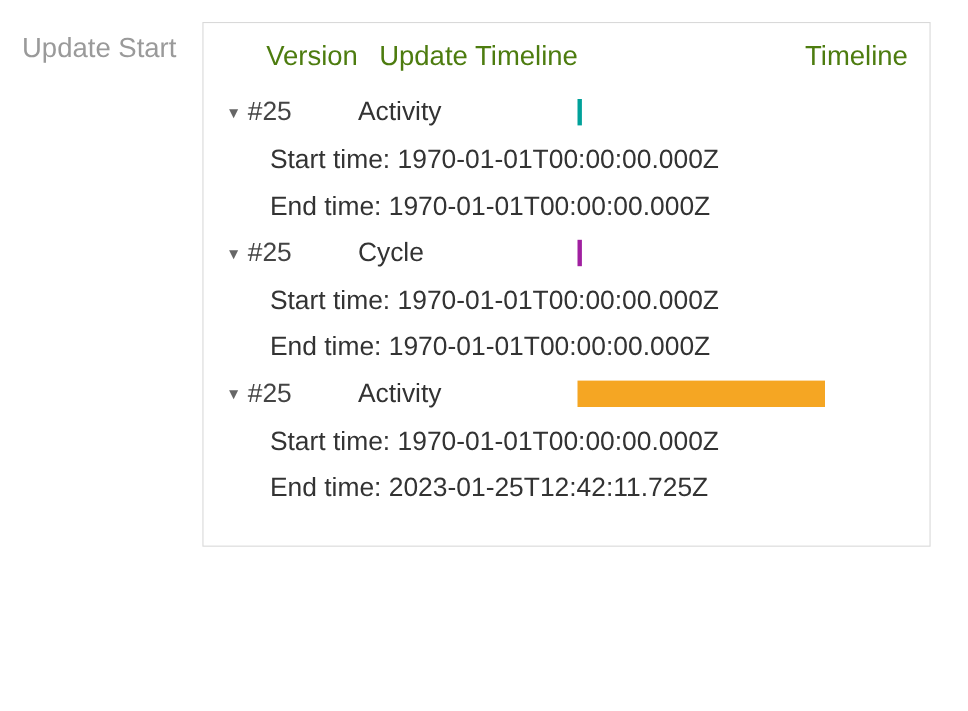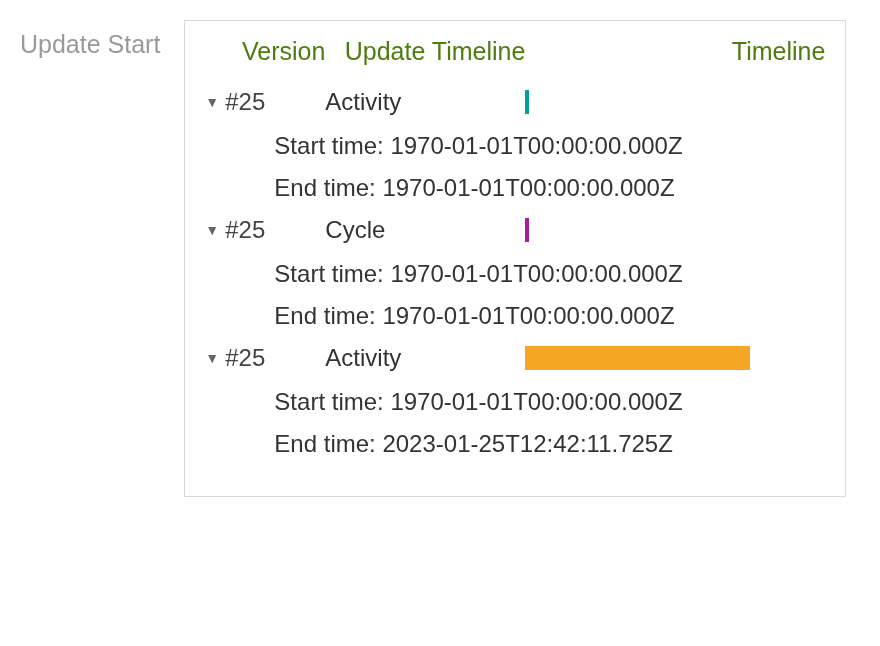--- a/index.html
+++ b/index.html
@@ -82,21 +82,20 @@
       height: 100%;
     }
     .detail {
       margin-left: 40px;
       font-size: 24px;
       color: #333;
       margin-bottom: 14px;
     }
     .detail-key {
       display: inline;
-      margin-left: 29px;
     }
     .detail-val {
       display: inline;
       text-align: center;
     }
     .block {
       margin-bottom: 12px;
     }
   </style>
 </head>

